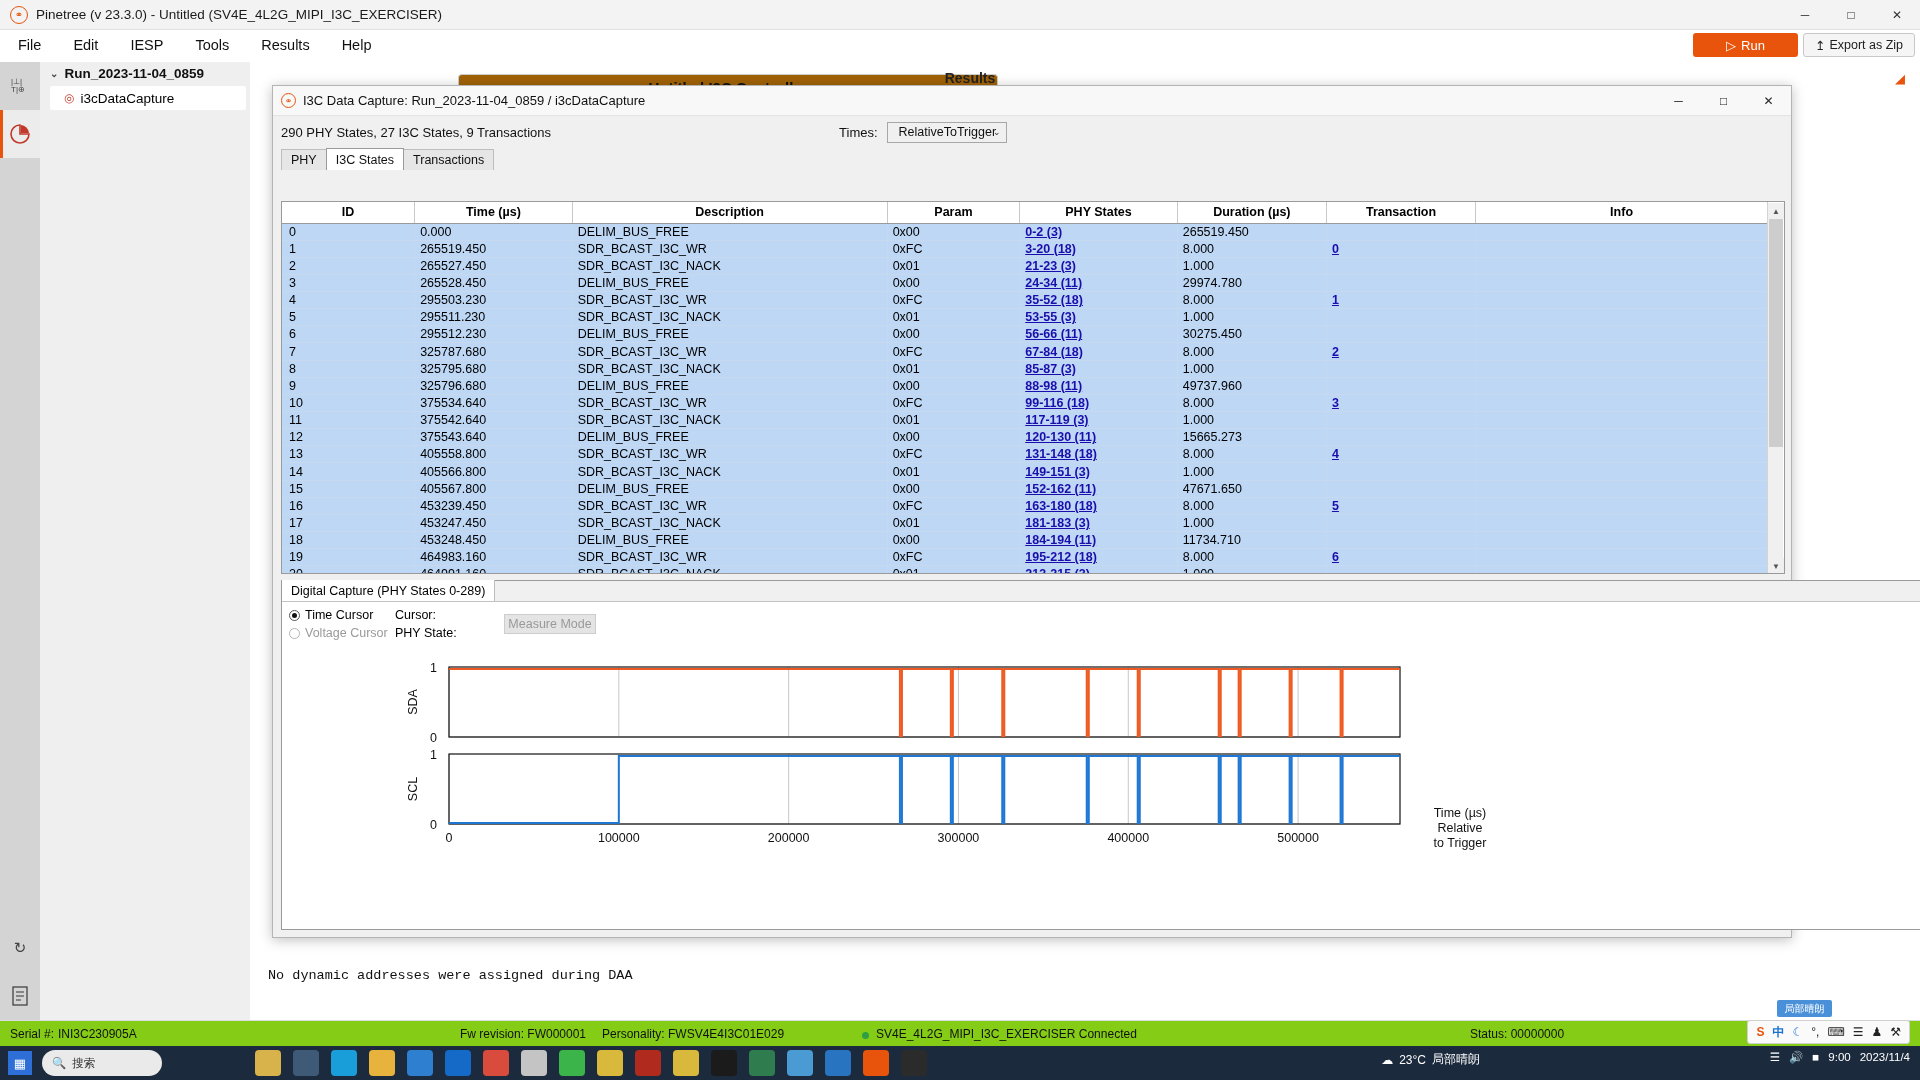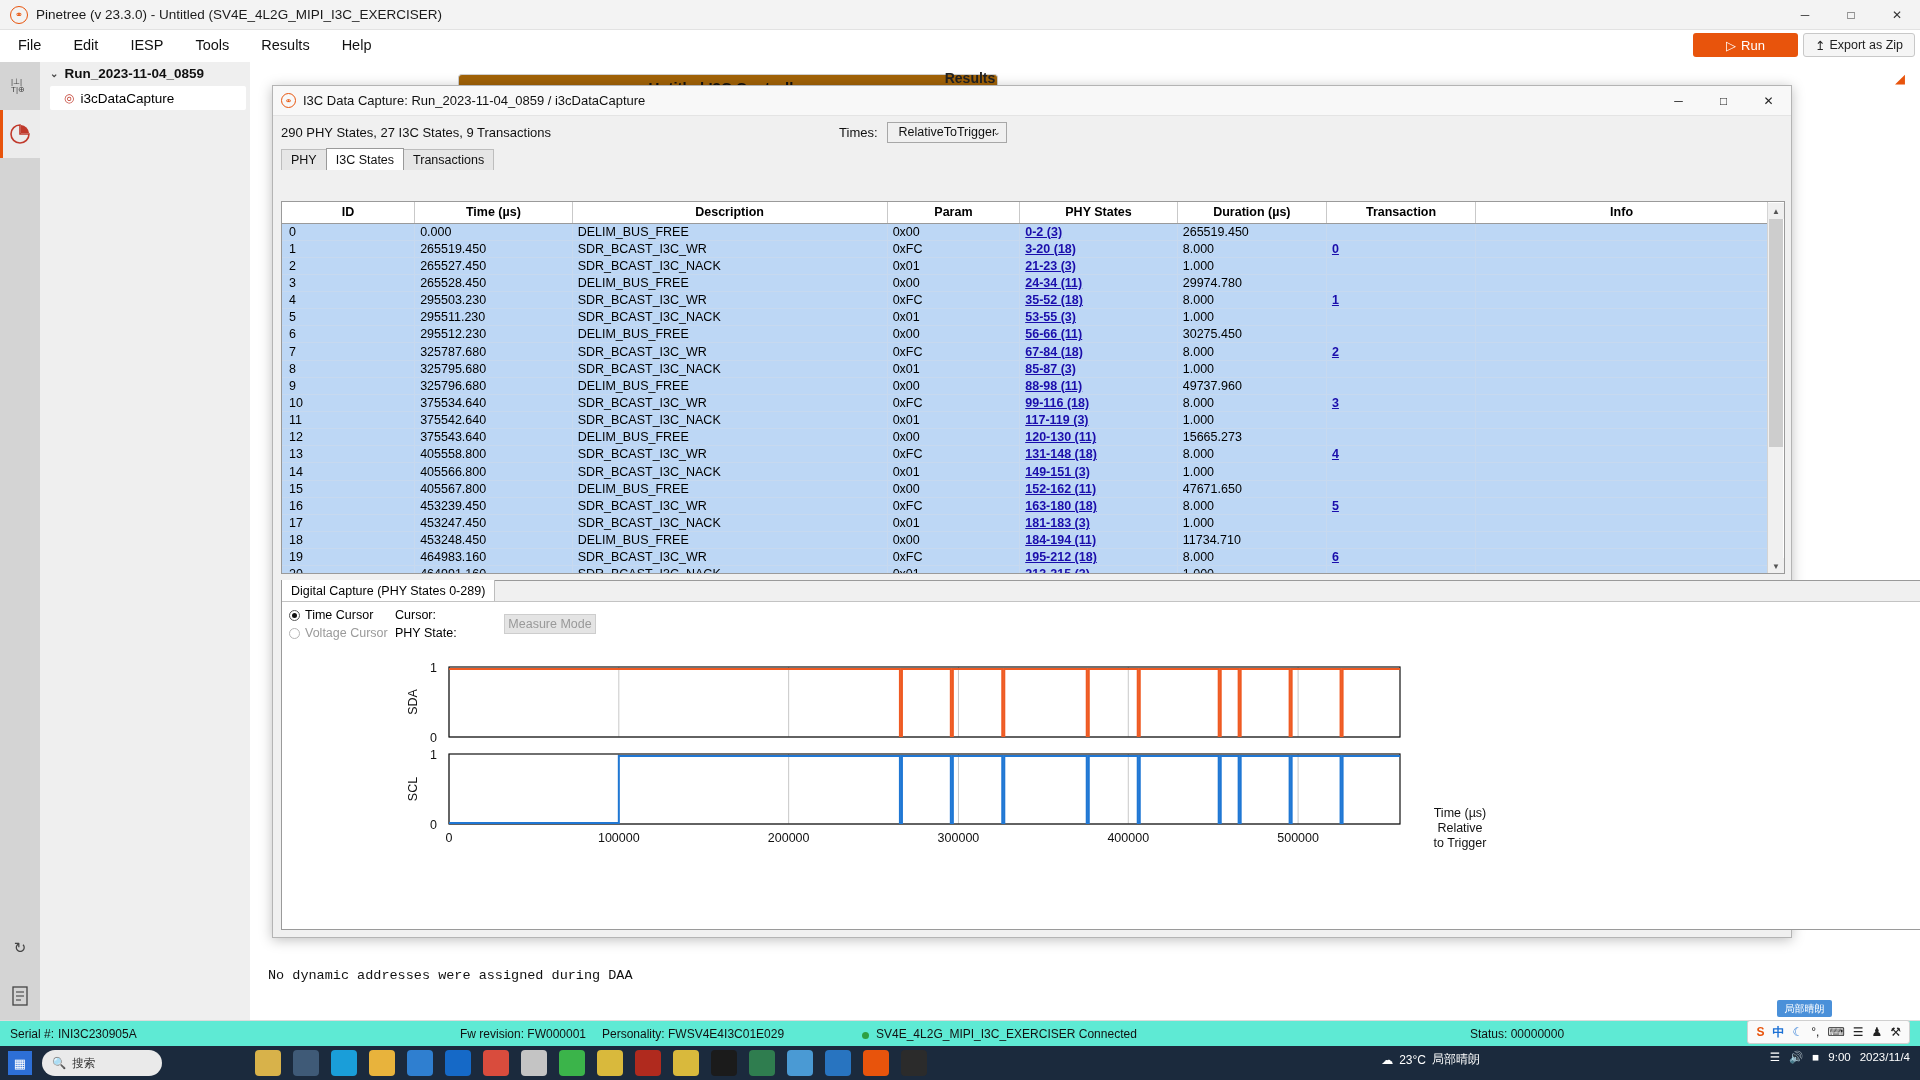--- a/index.html
+++ b/index.html
@@ -197,21 +197,21 @@
   .axis-text { font-size:12.5px; fill:#111; font-family:"Liberation Sans", sans-serif; }
 
   
   .grip { position:absolute; right:6px; top:2px; width:16px; height:16px; color:#e8540c;
           font-size:13px; }
   .grip2 { position:absolute; right:-120px; top:-15px; }
 
   
   .statusbar {
     position:absolute; left:0; top:1020px; width:1920px; height:26px;
-    background:#5eead4; border-top:1px solid #dcdcdc;
+    background:#84cc16; border-top:1px solid #dcdcdc;
     font-size:12px; color:#111;
   }
   .sb { position:absolute; top:6px; }
 
   
   .taskbar { position:absolute; left:0; top:1046px; width:1920px; height:34px; background:#1b2a3d; }
   .tb-start { position:absolute; left:8px; top:5px; width:24px; height:24px; background:#2d6fd6;
               display:flex; align-items:center; justify-content:center; color:#fff; font-size:13px;}
   .tb-search { position:absolute; left:42px; top:4px; width:120px; height:26px;
                background:#eaeaea; border-radius:13px; display:flex; align-items:center;

